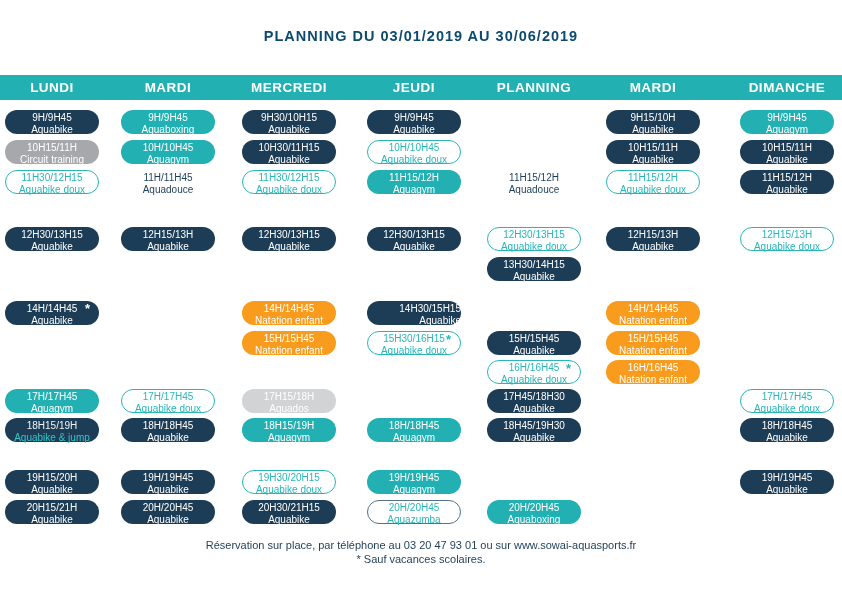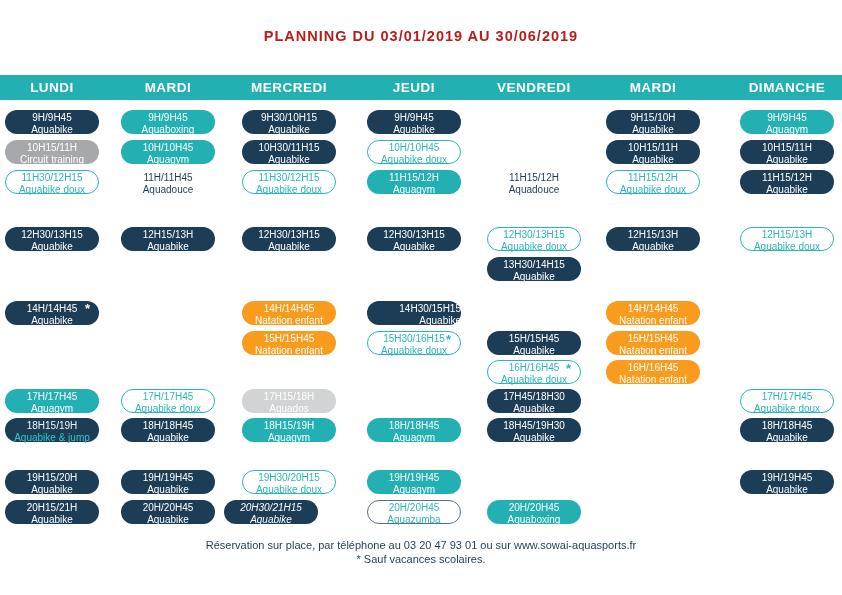--- a/index.html
+++ b/index.html
@@ -6,21 +6,21 @@
   #board{
     position:relative;
     width:842px;height:595px;
     background:#ffffff;
     font-family:"Liberation Sans", sans-serif;
     overflow:hidden;
   }
   .title{
     position:absolute;top:28px;left:0;width:842px;
     text-align:center;
-    color:#b91c1c;
+    color:#0c4a6e;
     font-size:14.5px;
     letter-spacing:1px;
     font-weight:600;
   }
   .header-bar{
     position:absolute;top:75px;left:0;width:842px;height:25px;
     background:#23b0b2;
   }
   .day-header{
     position:absolute;top:75px;height:25px;width:130px;
@@ -65,21 +65,21 @@
 </head>
 <body>
 
 <div id="board">
   <div class="title">PLANNING DU 03/01/2019 AU 30/06/2019</div>
   <div class="header-bar"></div>
   <div class="day-header" style="left: -13px;">LUNDI</div>
   <div class="day-header" style="left: 103px;">MARDI</div>
   <div class="day-header" style="left: 349px;">JEUDI</div>
   <div class="day-header" style="left: 224px;">MERCREDI</div>
-  <div class="day-header" style="left: 469px;">VENDREDI</div>
+  <div class="day-header" style="left: 469px;">PLANNING</div>
   <div class="day-header" style="left: 588px;">MARDI</div>
   <div class="day-header" style="left: 722px;">DIMANCHE</div>
 
   <div class="footer footer-1">Réservation sur place, par téléphone au 03 20 47 93 01 ou sur www.sowai-aquasports.fr</div>
   <div class="footer footer-2">* Sauf vacances scolaires.</div>
 <div class="pill navy" style="left: 5px; top: 110px;">
       <div class="time">9H/9H45</div>
       <div class="act">Aquabike</div>
     </div>
     <div class="pill gray" style="left: 5px; top: 140px;">
@@ -176,21 +176,21 @@
       <div class="act">Aquados</div>
     </div>
     <div class="pill teal" style="left: 242px; top: 418px;">
       <div class="time">18H15/19H</div>
       <div class="act">Aquagym</div>
     </div>
     <div class="pill outline" style="left: 242px; top: 470px;">
       <div class="time">19H30/20H15</div>
       <div class="act">Aquabike doux</div>
     </div>
-    <div class="pill navy" style="left: 224px; top: 500px; font-style: italic;">
+    <div class="pill navy" style="left: 242px; top: 500px;">
       <div class="time">20H30/21H15</div>
       <div class="act">Aquabike</div>
     </div>
     <div class="pill navy" style="left: 367px; top: 110px;">
       <div class="time">9H/9H45</div>
       <div class="act">Aquabike</div>
     </div>
     <div class="pill outline" style="left: 367px; top: 140px;">
       <div class="time">10H/10H45</div>
       <div class="act">Aquabike doux</div>

